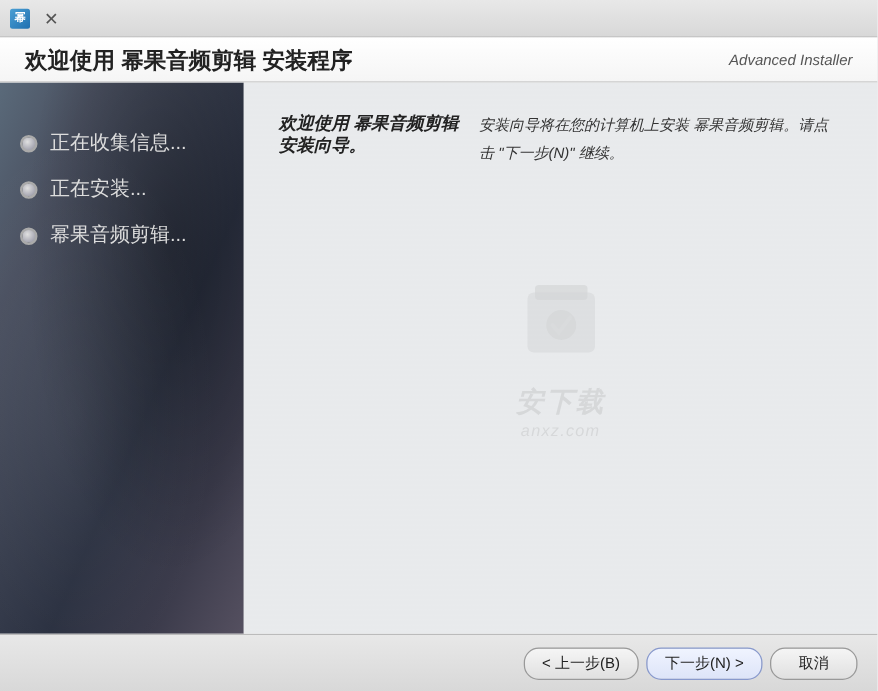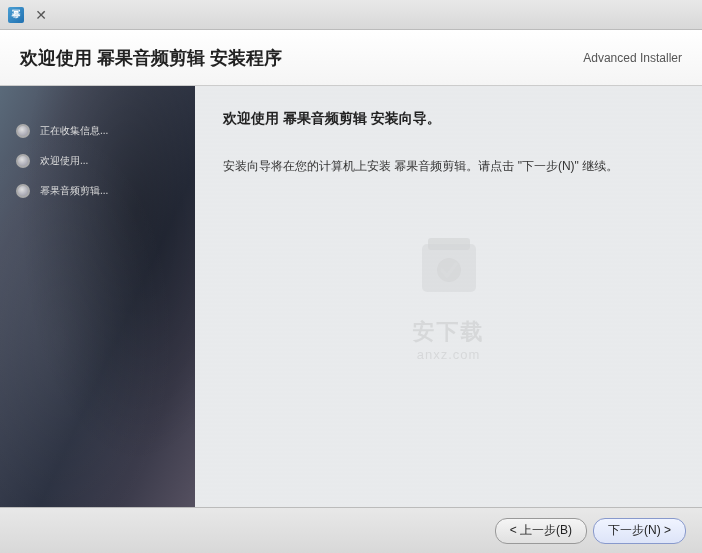--- a/index.html
+++ b/index.html
@@ -49,37 +49,38 @@
       justify-content: center;
       font-size: 14px;
       color: #555;
       cursor: pointer;
       border-radius: 2px;
     }
 
     
     .header-bar {
       background: linear-gradient(to bottom, #ffffff, #f5f5f5);
-      height: 56px;
+      height: 36px;
       display: flex;
       align-items: center;
       padding: 0 20px;
       border-bottom: 1px solid #ccc;
       flex-shrink: 0;
       gap: 19px;
     }
     .header-title {
       font-size: 18px;
       font-weight: bold;
       color: #222;
       flex: 1;
     }
     .header-brand {
       font-size: 12px;
       color: #555;
+      font-style: italic;
       text-align: center;
     }
 
     
     .main-area {
       display: flex;
       flex: 1;
       overflow: hidden;
     }
 
@@ -112,34 +113,35 @@
     .sidebar-dot {
       width: 14px;
       height: 14px;
       border-radius: 50%;
       border: 2px solid #aaa;
       background: radial-gradient(circle at 40% 35%, #e0e0e0, #9090a0);
       margin-right: 10px;
       flex-shrink: 0;
     }
     .sidebar-item-label {
-      font-size: 10px;
+      font-size: 16px;
       color: #ddd;
       white-space: nowrap;
     }
 
     
     .content-panel {
       flex: 1;
       background: #e8eaec;
       display: flex;
-      flex-direction: column;
+      flex-direction: row;
       padding: 24px 28px 20px 28px;
       position: relative;
       overflow: hidden;
+      font-style: italic;
     }
     .content-panel::before {
       content: '';
       position: absolute;
       inset: 0;
       background: 
         repeating-linear-gradient(
           0deg,
           transparent,
           transparent 2px,
@@ -244,21 +246,21 @@
 
 <div class="main-area">
 
   <div class="sidebar">
     <div class="sidebar-item">
       <div class="sidebar-dot"></div>
       <span class="sidebar-item-label">正在收集信息...</span>
     </div>
     <div class="sidebar-item">
       <div class="sidebar-dot"></div>
-      <span class="sidebar-item-label">欢迎使用...</span>
+      <span class="sidebar-item-label">正在安装...</span>
     </div>
     <div class="sidebar-item">
       <div class="sidebar-dot"></div>
       <span class="sidebar-item-label">幂果音频剪辑...</span>
     </div>
   </div>
 
   <div class="content-panel">
 
     <div class="watermark">
@@ -276,13 +278,14 @@
 
     <div class="content-title">欢迎使用 幂果音频剪辑 安装向导。</div>
     <div class="content-body">安装向导将在您的计算机上安装 幂果音频剪辑。请点击 "下一步(N)" 继续。</div>
   </div>
 
 </div>
 
 <div class="footer">
   <button class="footer-btn">&lt; 上一步(B)</button>
   <button class="footer-btn primary">下一步(N) &gt;</button>
+  <button class="footer-btn">取消</button>
 </div>
 
 </body></html>

